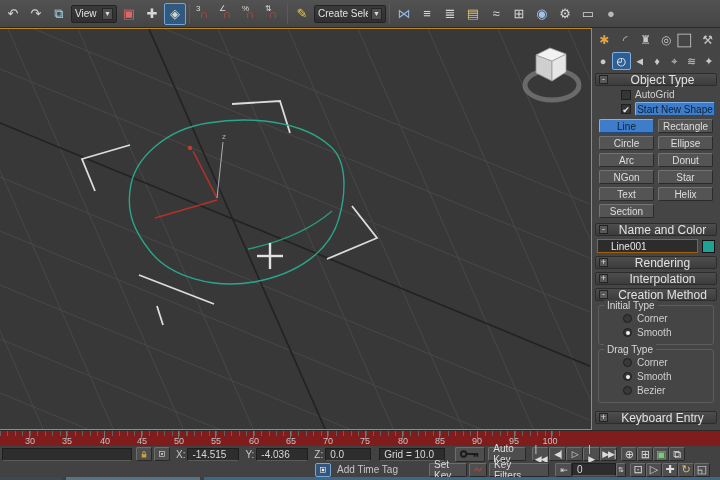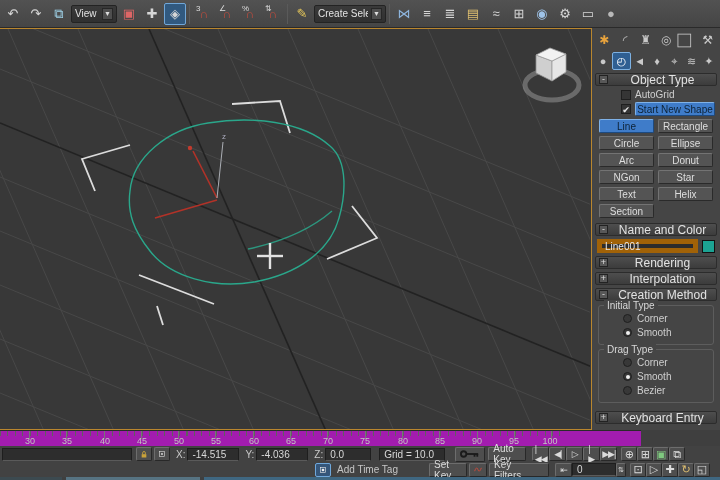--- a/index.html
+++ b/index.html
@@ -40,31 +40,31 @@
   .rollout .pm{width:9px;height:9px;background:#585858;border:1px solid #222;color:#ddd;font-size:9px;
     line-height:7px;text-align:center}
   .rollout .rtitle{flex:1;text-align:center;color:#e2e2e2;font-size:12px}
   .cp-row{display:flex;align-items:center;gap:4px;margin:2px 2px}
   .chk{width:10px;height:10px;background:#353535;border:1px solid #1f1f1f;color:#e8e8e8;font-size:9px;
     line-height:10px;text-align:center}
   .btn{background:#545454;border:1px solid #2a2a2a;border-top-color:#737373;border-left-color:#737373;
     border-radius:2px;color:#dedede;font-size:10px;height:14px;display:flex;align-items:center;justify-content:center}
   .btn.blue{background:#3f7cc9;color:#0d2236;border-color:#1d4a80;border-top-color:#7fb2e8;border-left-color:#7fb2e8}
   .otgrid{display:grid;grid-template-columns:1fr 1fr;gap:3px 4px;margin:3px 4px 5px 4px}
-  .namefield{flex:1;height:14px;background:#2c2c2c;border:5px solid #a16207;color:#e8e8e8;display:flex;
-    align-items:center;padding:0 3px}
+  .namefield{flex:1;height:14px;background:#2c2c2c;border:1px solid #a16207;color:#e8e8e8;display:flex;
+    align-items:center;padding:0 13px}
   .swatch{width:13px;height:13px;border:1px solid #111}
   .groupbox{border:1px solid #5d5d5d;border-radius:3px;margin:4px 3px;padding:4px 4px 3px 6px;position:relative}
   .groupbox .glabel{position:absolute;top:-6px;left:5px;background:#454545;padding:0 3px;color:#d8d8d8}
   .radio-row{display:flex;align-items:center;gap:5px;margin:3px 0 3px 18px}
   .radio{width:9px;height:9px;border-radius:50%;border:1px solid #1e1e1e;background:#383838;position:relative}
   .radio.sel::after{content:"";position:absolute;left:2px;top:2px;width:4px;height:4px;border-radius:50%;background:#f0f0f0}
 
   
-  .ruler{position:absolute;left:0;top:430px;width:641px;height:16px;background:#a21caf;border-top:1px solid #2a2a2a}
+  .ruler{position:absolute;left:0;top:430px;width:720px;height:16px;background:#7f1d1d;border-top:1px solid #2a2a2a}
   .ruler .ticks{position:absolute;left:0;top:0;width:566px;height:5px;
     background:repeating-linear-gradient(to right,#606060 0 1px,transparent 1px 7.46px)}
   .ruler .ticks5{position:absolute;left:29px;top:0;width:540px;height:8px;
     background:repeating-linear-gradient(to right,#777 0 1px,transparent 1px 37.3px)}
   .ruler .tlabel{position:absolute;top:5px;width:20px;text-align:center;color:#c3c3c3;font-size:9px}
   .statusrow{position:absolute;left:0;width:720px;height:16px;background:#424242;display:flex;align-items:center}
   .sunken{background:#2d2d2d;border:1px solid #1e1e1e;border-bottom-color:#5a5a5a;height:13px;color:#d8d8d8;
     display:flex;align-items:center;padding:0 4px}
   .sbtn{background:#4e4e4e;border:1px solid #282828;border-top-color:#6d6d6d;border-left-color:#6d6d6d;
     border-radius:2px;height:14px;display:flex;align-items:center;justify-content:center;color:#dcdcdc;padding:0 4px}

